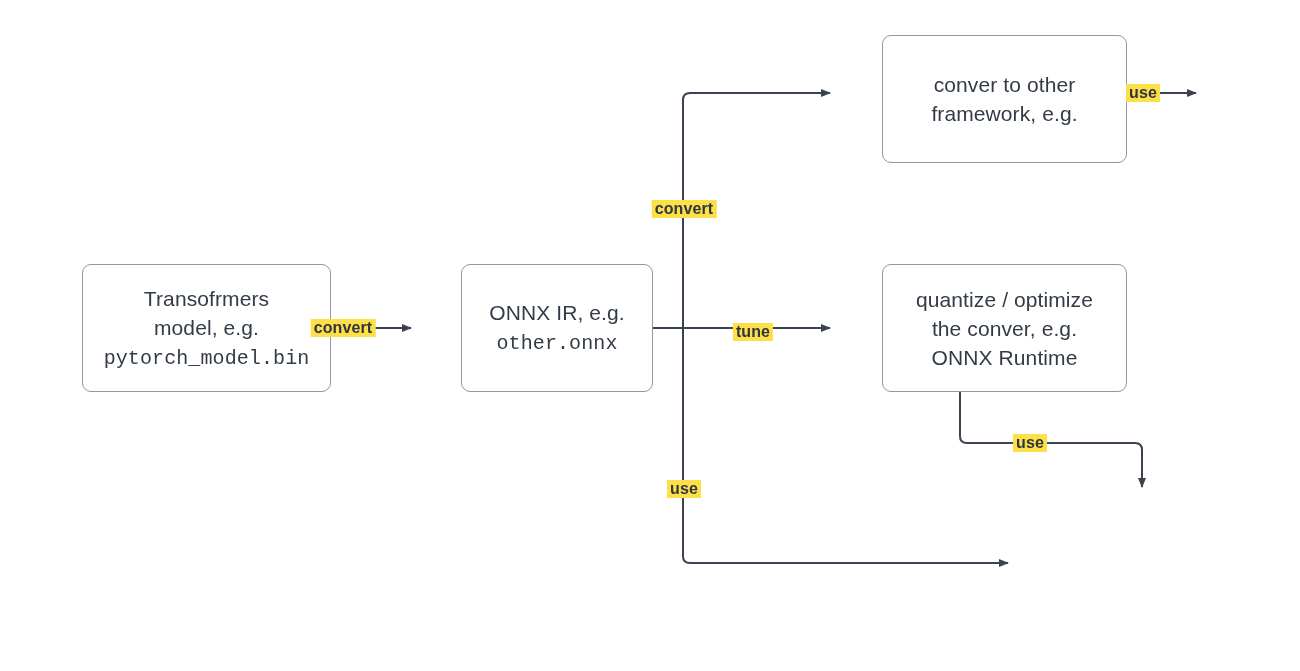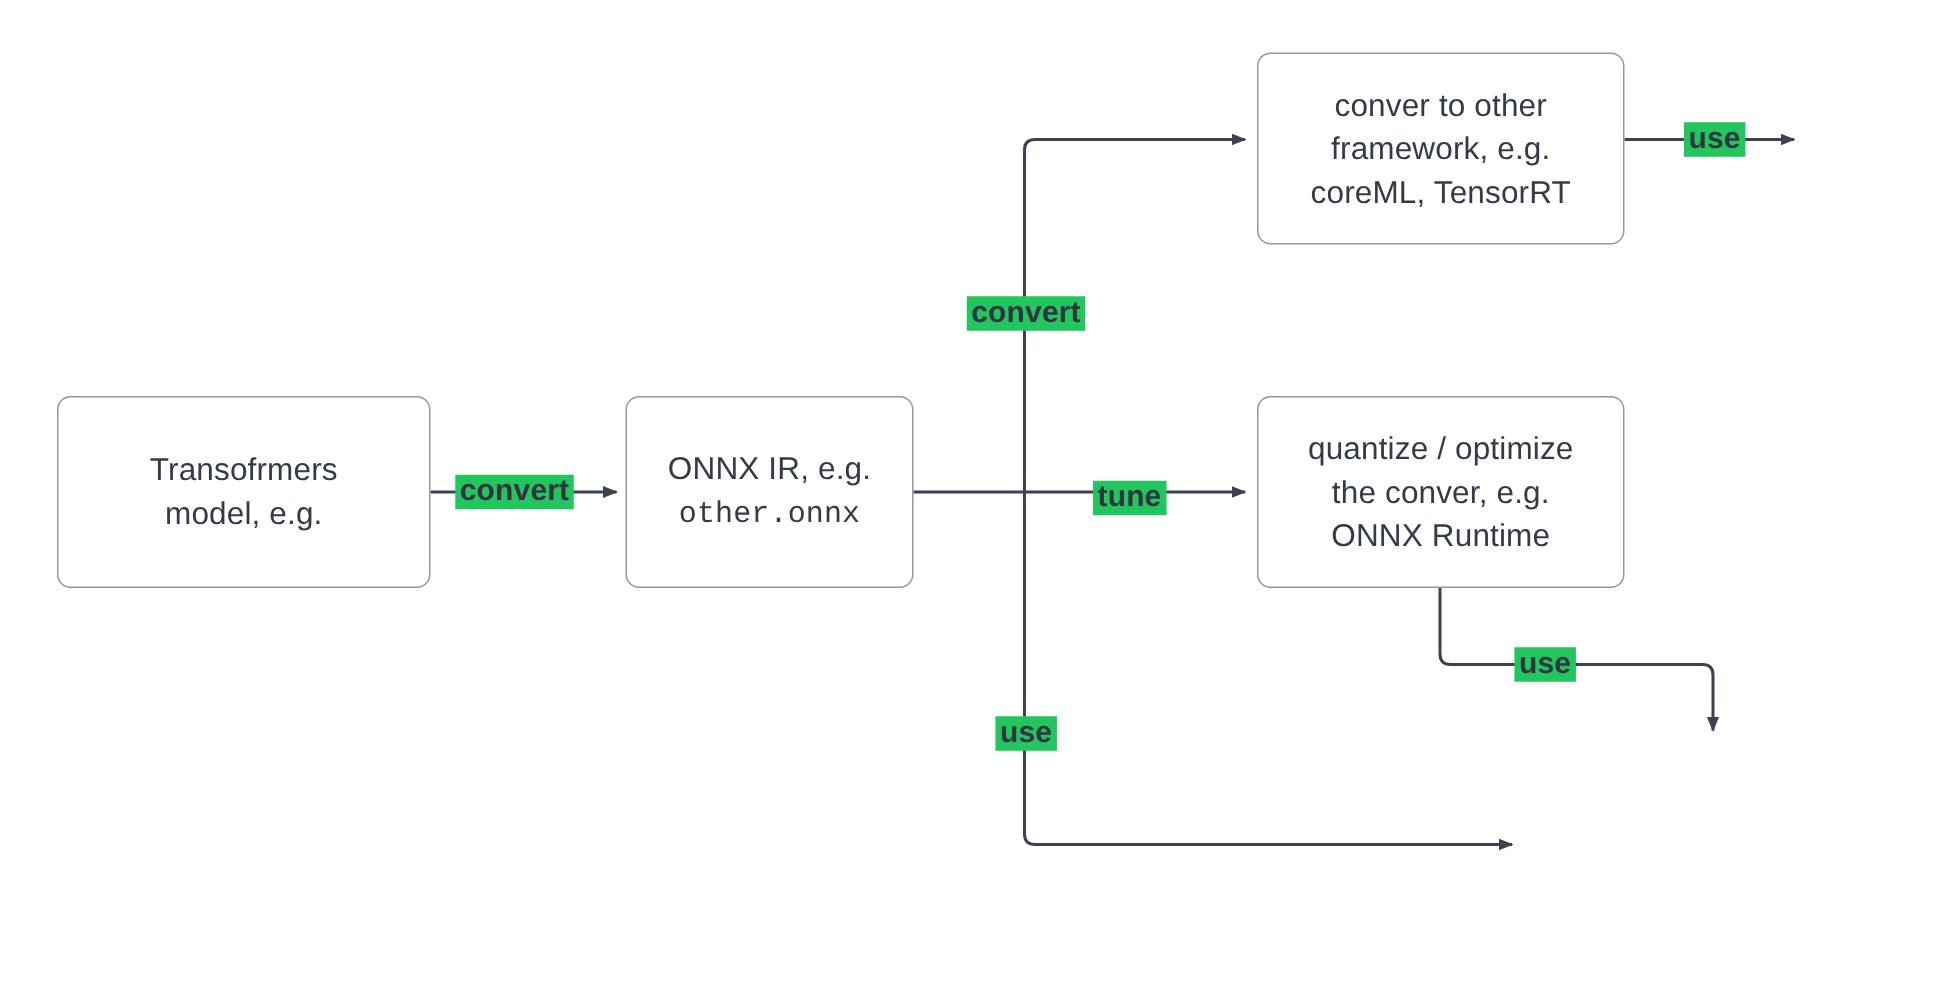--- a/index.html
+++ b/index.html
@@ -29,36 +29,37 @@
     border-radius: 9px;
     background: #ffffff;
     display: flex;
     align-items: center;
     justify-content: center;
     text-align: center;
     color: #333b47;
     font-size: 21px;
     line-height: 29px;
     letter-spacing: 0.1px;
+    margin-left: 44px;
   }
   .node .lines {
     display: block;
     width: 100%;
   }
   .mono {
     font-family: "Liberation Mono", monospace;
     font-size: 20px;
   }
   .edge-label {
     position: absolute;
     color: #2f3640;
-    font-size: 20px;
+    font-size: 16px;
     font-weight: bold;
     letter-spacing: 0.1px;
-    background: #22c55e;
+    background: #fde047;
     padding: 0 3px;
     white-space: nowrap;
     transform: translate(-50%, -50%);
     font-family: "Liberation Sans", sans-serif;
   }
 </style>
 </head>
 <body>
 
 <div id="canvas">
@@ -93,35 +94,35 @@
 
     <g>
       <path d="M960,392 L960,436 Q960,443 967,443 L1135,443 Q1142,443 1142,450 L1142,487" stroke="#3b4350" stroke-width="2" fill="none" marker-end="url(#arrow)"></path>
     </g>
   </svg>
 
   <div class="node" style="left:38px; top:264px; width:249px; height:128px;">
     <span class="lines">
       <span>Transofrmers</span><br>
       <span>model, e.g.</span><br>
+      <span class="mono">pytorch_model.bin</span>
     </span>
   </div>
 
   <div class="node" style="left:417px; top:264px; width:192px; height:128px;">
     <span class="lines">
       <span>ONNX IR, e.g.</span><br>
       <span class="mono">other.onnx</span>
     </span>
   </div>
 
   <div class="node" style="left:838px; top:35px; width:245px; height:128px;">
     <span class="lines">
       <span>conver to other</span><br>
       <span>framework, e.g.</span><br>
-      <span>coreML, TensorRT</span>
     </span>
   </div>
 
   <div class="node" style="left:838px; top:264px; width:245px; height:128px;justify-content:flex-end;">
     <span class="lines">
       <span>quantize / optimize</span><br>
       <span>the conver, e.g.</span><br>
       <span>ONNX  Runtime</span>
     </span>
   </div>

